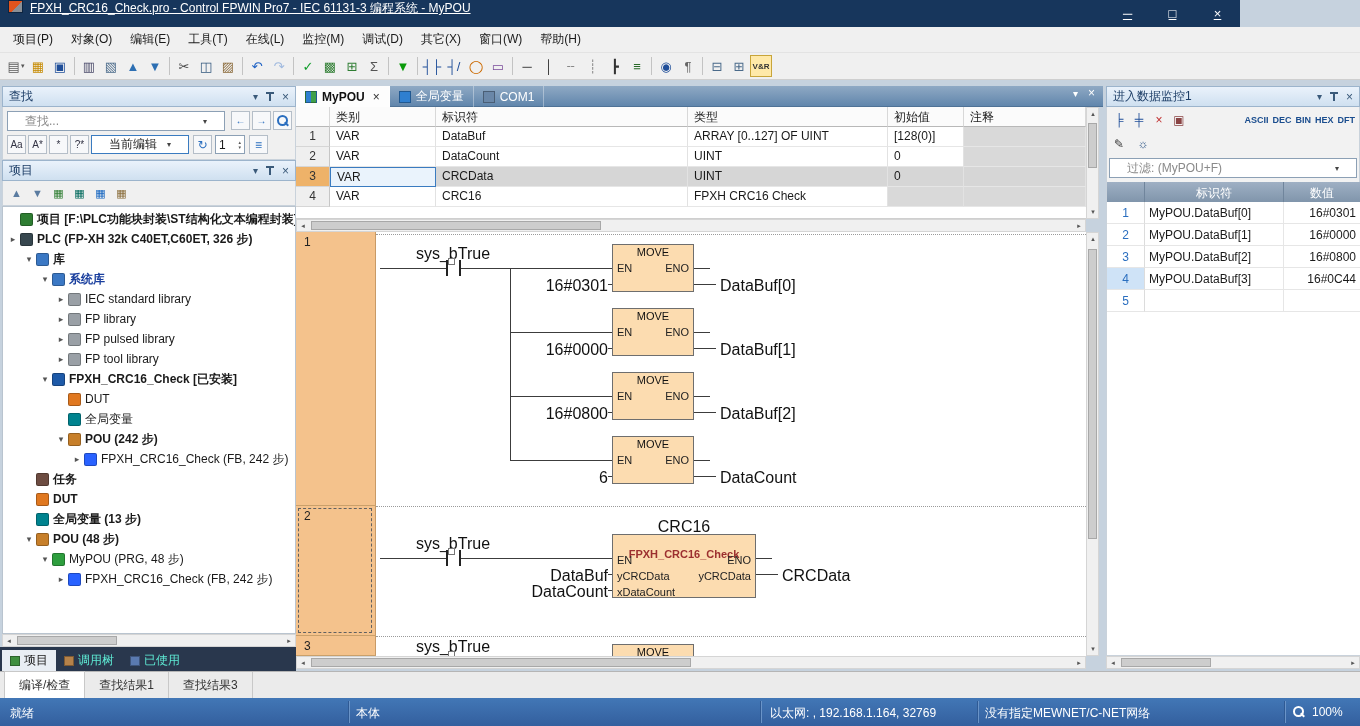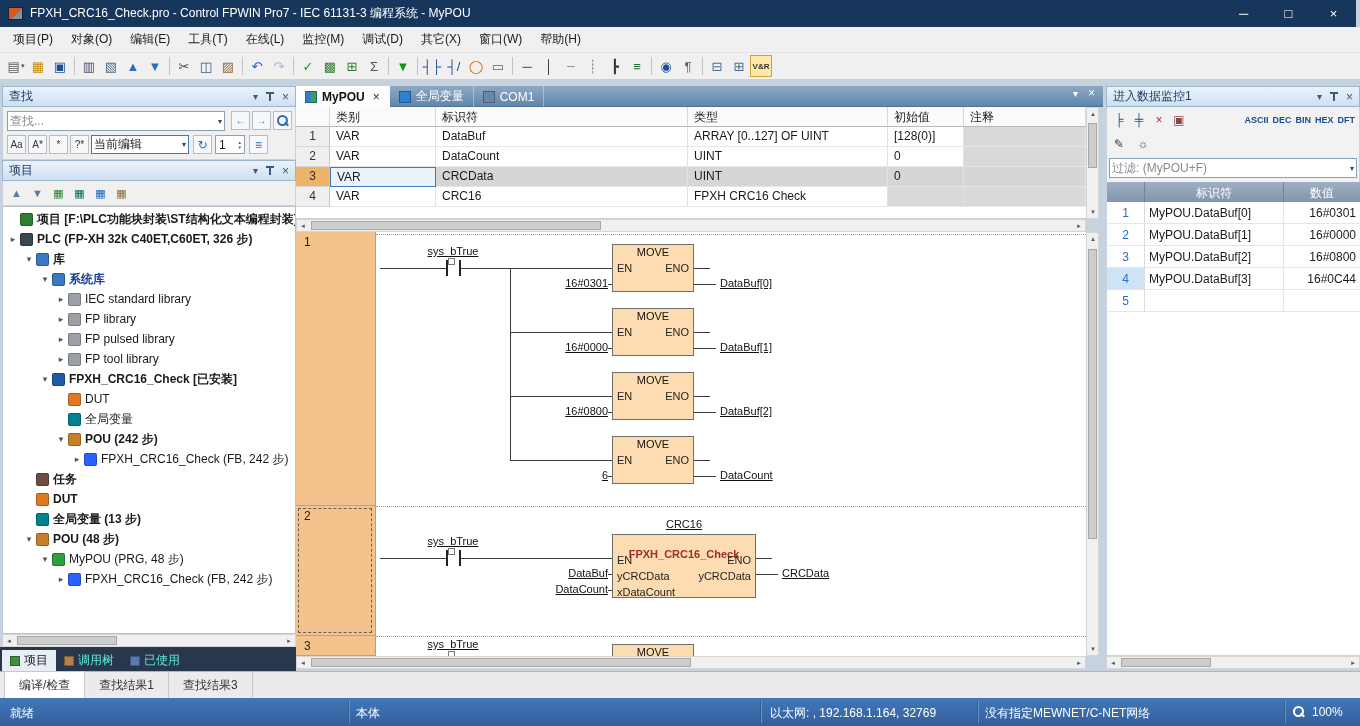--- a/index.html
+++ b/index.html
@@ -2,21 +2,21 @@
 <html><head>
 <meta charset="utf-8">
 <style>
   * { margin:0; padding:0; box-sizing:border-box; }
   html,body { background:#888; }
   body { font-family:"Liberation Sans","DejaVu Sans",sans-serif; font-size:12px; color:#1a1a1a; }
   #app { position:relative; width:1360px; height:726px; background:#c6d2de; overflow:hidden; }
   .abs { position:absolute; }
 
   
-  .titlebar { left:0; top:0; width:1356px; height:27px; background:#17365c; color:#fff; display:flex; align-items:center; }
+  .titlebar { left:0; top:0; width:1240px; height:27px; background:#17365c; color:#fff; display:flex; align-items:flex-start;text-decoration:underline; }
   .app-icon { width:15px; height:13px; margin:0 7px 0 8px; background:linear-gradient(135deg,#e0541e 55%,#8a8f96 55%); border:1px solid #0d2440; }
   .title-text { font-size:12px; white-space:nowrap; }
   .winbtns { margin-left:auto; display:flex; height:27px; }
   .winbtn { width:45px; height:27px; display:flex; align-items:center; justify-content:center; color:#fff; font-size:13px; }
 
   
   .menubar { left:0; top:27px; width:1360px; height:26px; background:#f0f0f0; display:flex; align-items:center; padding-left:4px; border-bottom:1px solid #e3e3e3; }
   .menu-item { padding:5px 9px; }
   .toolbar { left:0; top:53px; width:1360px; height:27px; background:#f0f0f0; display:flex; align-items:center; padding-left:5px; border-bottom:1px solid #cfcfcf; }
   .tbi { width:22px; height:22px; display:flex; align-items:center; justify-content:center; font-size:13px; border:1px solid transparent; flex:none; }
@@ -25,21 +25,21 @@
   .tbi.dis { opacity:.38; }
   .tbi.hl { background:#ffe9a8; border-color:#c8a53a; }
   .tb-sep { width:1px; height:18px; background:#c3c3c3; margin:0 3px; flex:none; }
 
   
   .panel-header { background:linear-gradient(#eaf2fb,#cfe0f0); border:1px solid #9cb4cc; display:flex; align-items:center; padding:0 6px; color:#1c3d66; }
   .ph-icons { margin-left:auto; display:flex; align-items:center; gap:7px; color:#3a5a7a; font-size:10px; }
   .pinic { position:relative; width:10px; height:11px; }
   .pinic::before { content:""; position:absolute; left:1px; top:1px; width:8px; height:2px; background:#3a5a7a; }
   .pinic::after { content:""; position:absolute; left:4px; top:3px; width:2px; height:7px; background:#3a5a7a; }
-  .combo { background:#fff; border:1px solid #8ca0b5; display:flex; align-items:center; padding:0 2px; font-size:12px; }
+  .combo { background:#fff; border:1px solid #8ca0b5; display:flex; align-items:center; padding:0 17px; font-size:12px; }
   .combo .carr { margin-left:auto; font-size:8px; color:#444; }
   .ph-gray { color:#8a8a8a; }
   .sq-btn { width:19px; height:19px; border:1px solid #b5bec8; background:#f7f8fa; display:flex; align-items:center; justify-content:center; font-size:10px; color:#334; flex:none; }
   .mag { position:relative; width:13px; height:13px; color:#2a6ebf; }
   .mag::before { content:""; position:absolute; left:1px; top:1px; width:7px; height:7px; border:2px solid currentColor; border-radius:50%; }
   .mag::after { content:""; position:absolute; left:8px; top:9px; width:5px; height:2px; background:currentColor; transform:rotate(45deg); }
 
   
   #tree { background:#fff; border:1px solid #b9c4cf; overflow:hidden; }
   .tree-item { position:absolute; height:20px; display:flex; align-items:center; white-space:nowrap; }
@@ -71,21 +71,21 @@
   
   #ladder { left:296px; top:232px; width:790px; height:424px; background:#fff; overflow:hidden; }
   .gutterbg { position:absolute; left:0; top:0; width:80px; height:100%; background:#f4c28c; border-right:1px solid #c89a66; }
   .gcell { position:absolute; left:0; width:80px; border-bottom:1px solid #caa06a; }
   .gnum { position:absolute; left:8px; top:3px; color:#222; }
   .gsel { position:absolute; left:2px; top:2px; right:4px; bottom:2px; border:1px dashed #606060; }
   .dotline { position:absolute; left:80px; width:710px; height:0; border-top:1px dotted #9a9a9a; }
   .w { position:absolute; background:#3c3c3c; }
   .cbar { position:absolute; width:2px; height:16px; background:#222; }
   .mbox { position:absolute; width:7px; height:7px; border:1px solid #777; background:#fff; }
-  .llabel { position:absolute; font-size:11px; color:#111; white-space:nowrap;text-decoration:underline; }
+  .llabel { position:absolute; font-size:16px; color:#111; white-space:nowrap; }
   .llabel.c { text-align:center; }
   .llabel.r { text-align:right; }
   .lblock { position:absolute; background:#fcdcb0; border:1px solid #6e6e6e; font-size:11px; }
   .lb-title { height:15px; line-height:15px; text-align:center; color:#111; }
   .fbhead { color:#9c2f2f; font-weight:bold;margin-top:12px; }
   .bp { position:absolute; font-size:11px; color:#222; }
   .bp.l { left:4px; } .bp.r { right:4px; }
 
   
   #mtable { display:grid; grid-template-columns:38px 139px 77px; background:#fff; }

